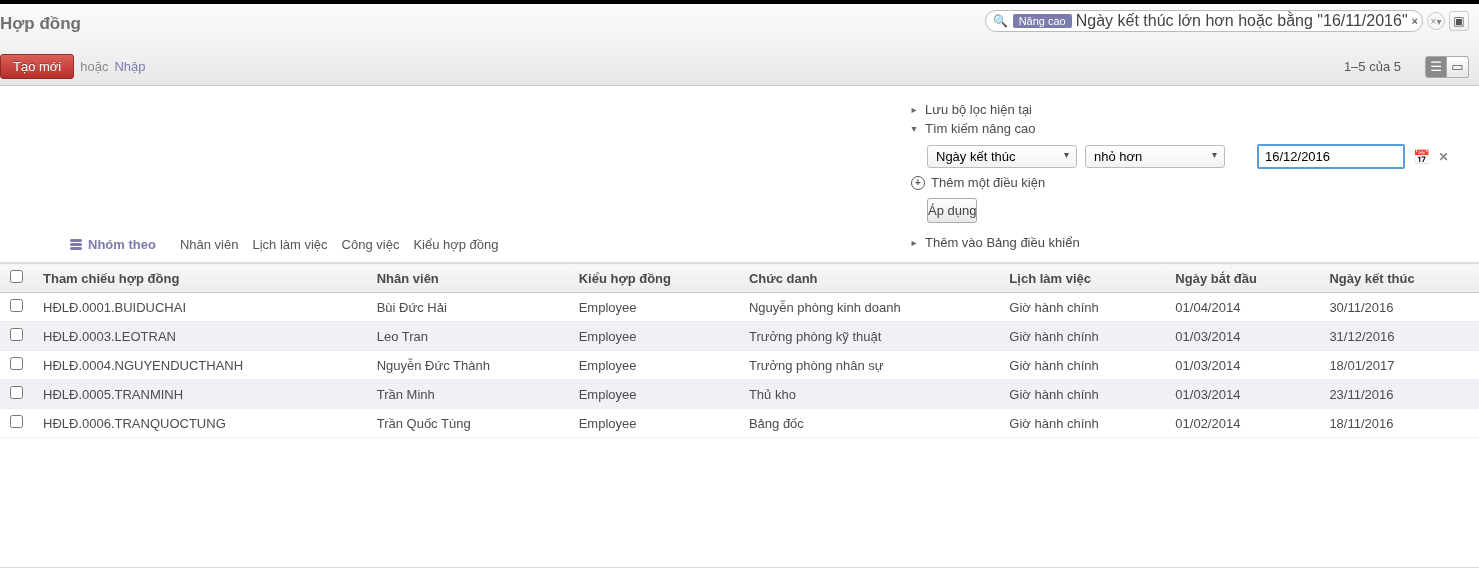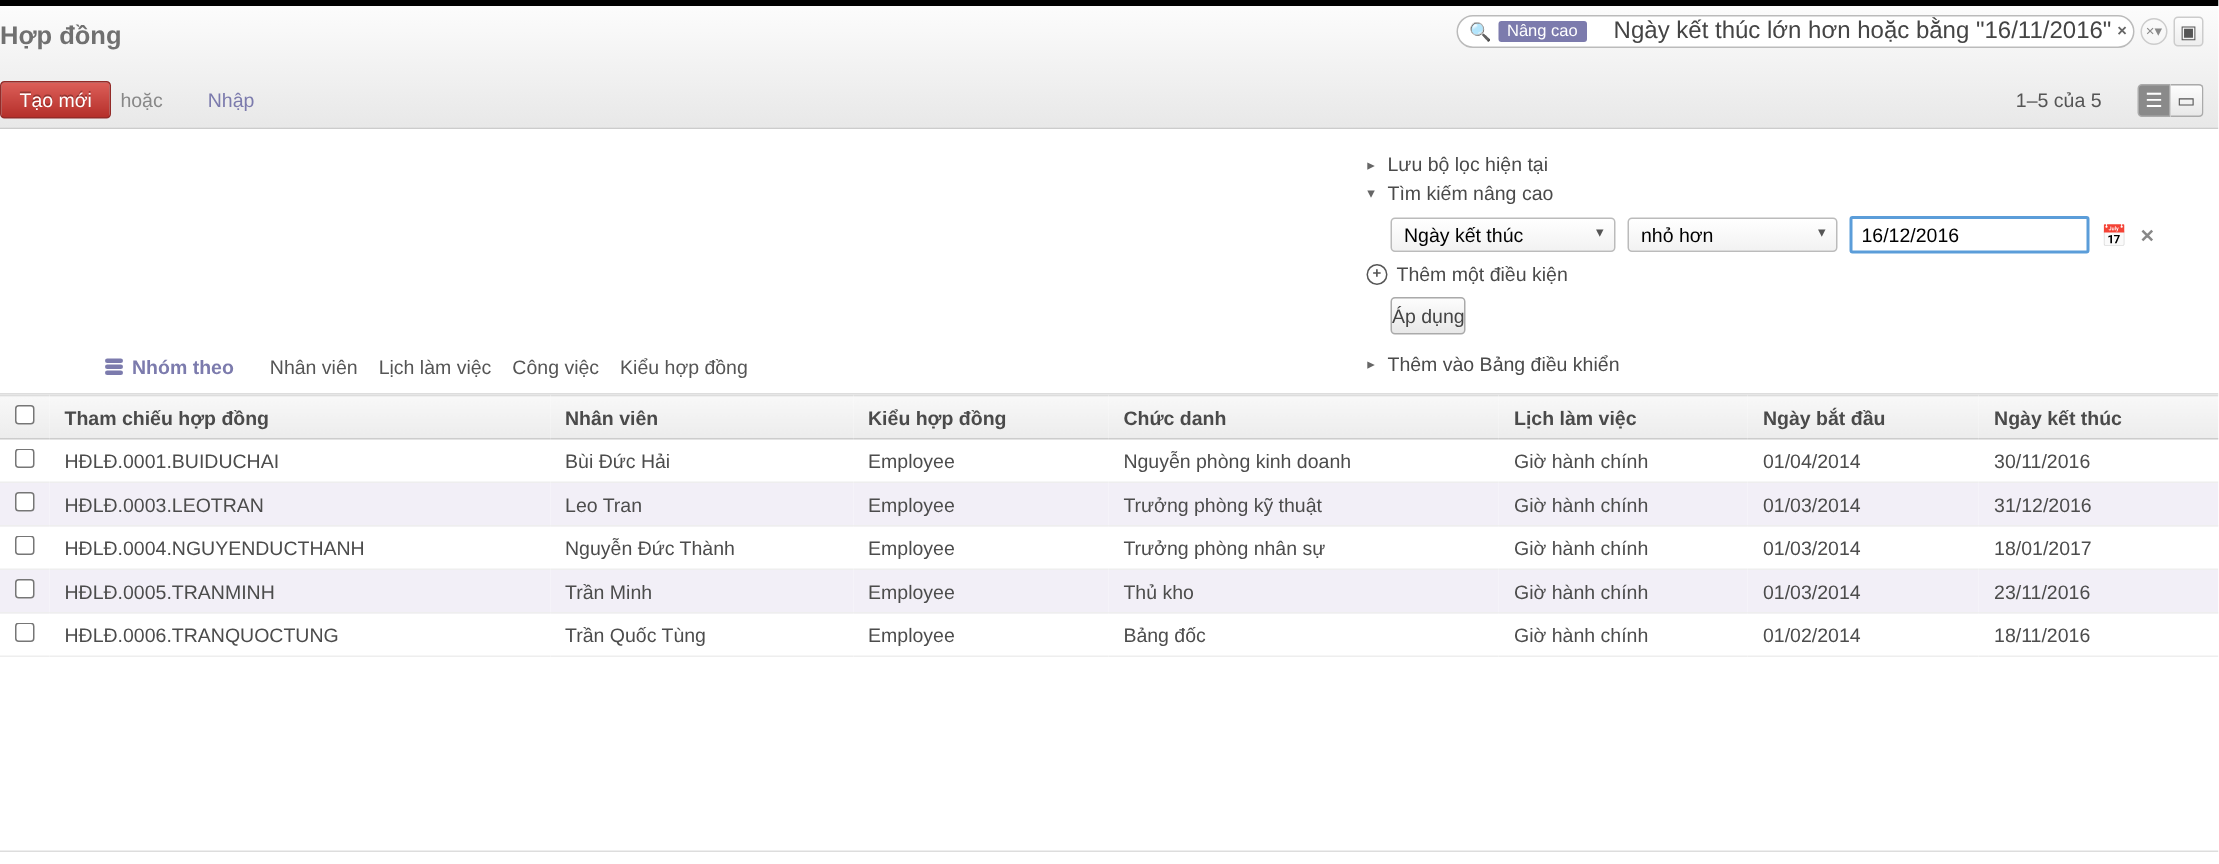--- a/index.html
+++ b/index.html
@@ -38,21 +38,21 @@
     padding: 0 4px 0 8px;
     min-width: 370px;
   }
   .search-box .mag { color: #999; font-size: 12px; margin-right: 4px; }
   .facet {
     background: #7c7bad;
     color: #fff;
     font-size: 11px;
     padding: 1px 6px;
     border-radius: 2px;
-    margin-right: 18px;
+    margin-right: 4px;
   }
   .facet-text { font-size: 16px; color: #444; }
   .facet-x {
     font-weight: bold;
     color: #666;
     margin-left: 4px;
     cursor: pointer;
     font-size: 11px;
   }
   .clear-btn {
@@ -81,21 +81,21 @@
     background: linear-gradient(#dc5f59,#b52f2a);
     color: #fff;
     border: 1px solid #932b28;
     border-radius: 3px;
     padding: 4px 12px;
     font-size: 13px;
     cursor: pointer;
     text-shadow: 0 -1px 0 rgba(0,0,0,.3);
   }
   .or-text { color: #888; }
-  .link { color: #7c7bad; cursor: pointer; margin-left: 24px; }
+  .link { color: #7c7bad; cursor: pointer; }
   .right-controls { display: flex; align-items:center; gap: 24px; color:#555; }
   .view-switch { display:flex; }
   .view-switch .vbtn {
     width: 22px; height: 22px;
     border:1px solid #aaa;
     background: linear-gradient(#fdfdfd,#e8e8e8);
     display:flex; align-items:center; justify-content:center;
     cursor:pointer; font-size:13px;
   }
   .view-switch .vbtn:first-child { border-radius:3px 0 0 3px; }
@@ -132,22 +132,23 @@
     appearance:none; position:relative; min-width:150px;
     background-image: linear-gradient(#fff,#f2f2f2);
   }
   .sel-wrap { position:relative; display:inline-block; }
   .sel-wrap::after {
     content:"▾"; position:absolute; right:8px; top:4px;
     pointer-events:none; color:#555; font-size:10px;
   }
   .date-input {
     border:2px solid #5b9dd9; border-radius:2px;
-    padding:3px 6px; font-size:13px; width:160px;
+    padding:3px 6px; font-size:13px; width:148px;
     outline:none;
+    margin-left:24px;
   }
   .cal-icon { font-size:14px; color:#555; cursor:pointer;}
   .x-remove { color:#888; font-weight:bold; cursor:pointer; font-size:12px; }
   .plus-row { display:flex; align-items:center; gap:6px; margin:6px 0 0 2px; }
   .plus-circle {
     width:14px; height:14px; border:1px solid #555; border-radius:50%;
     display:flex; align-items:center; justify-content:center;
     font-size:10px; font-weight:bold; color:#555;
   }
   .btn-apply {

